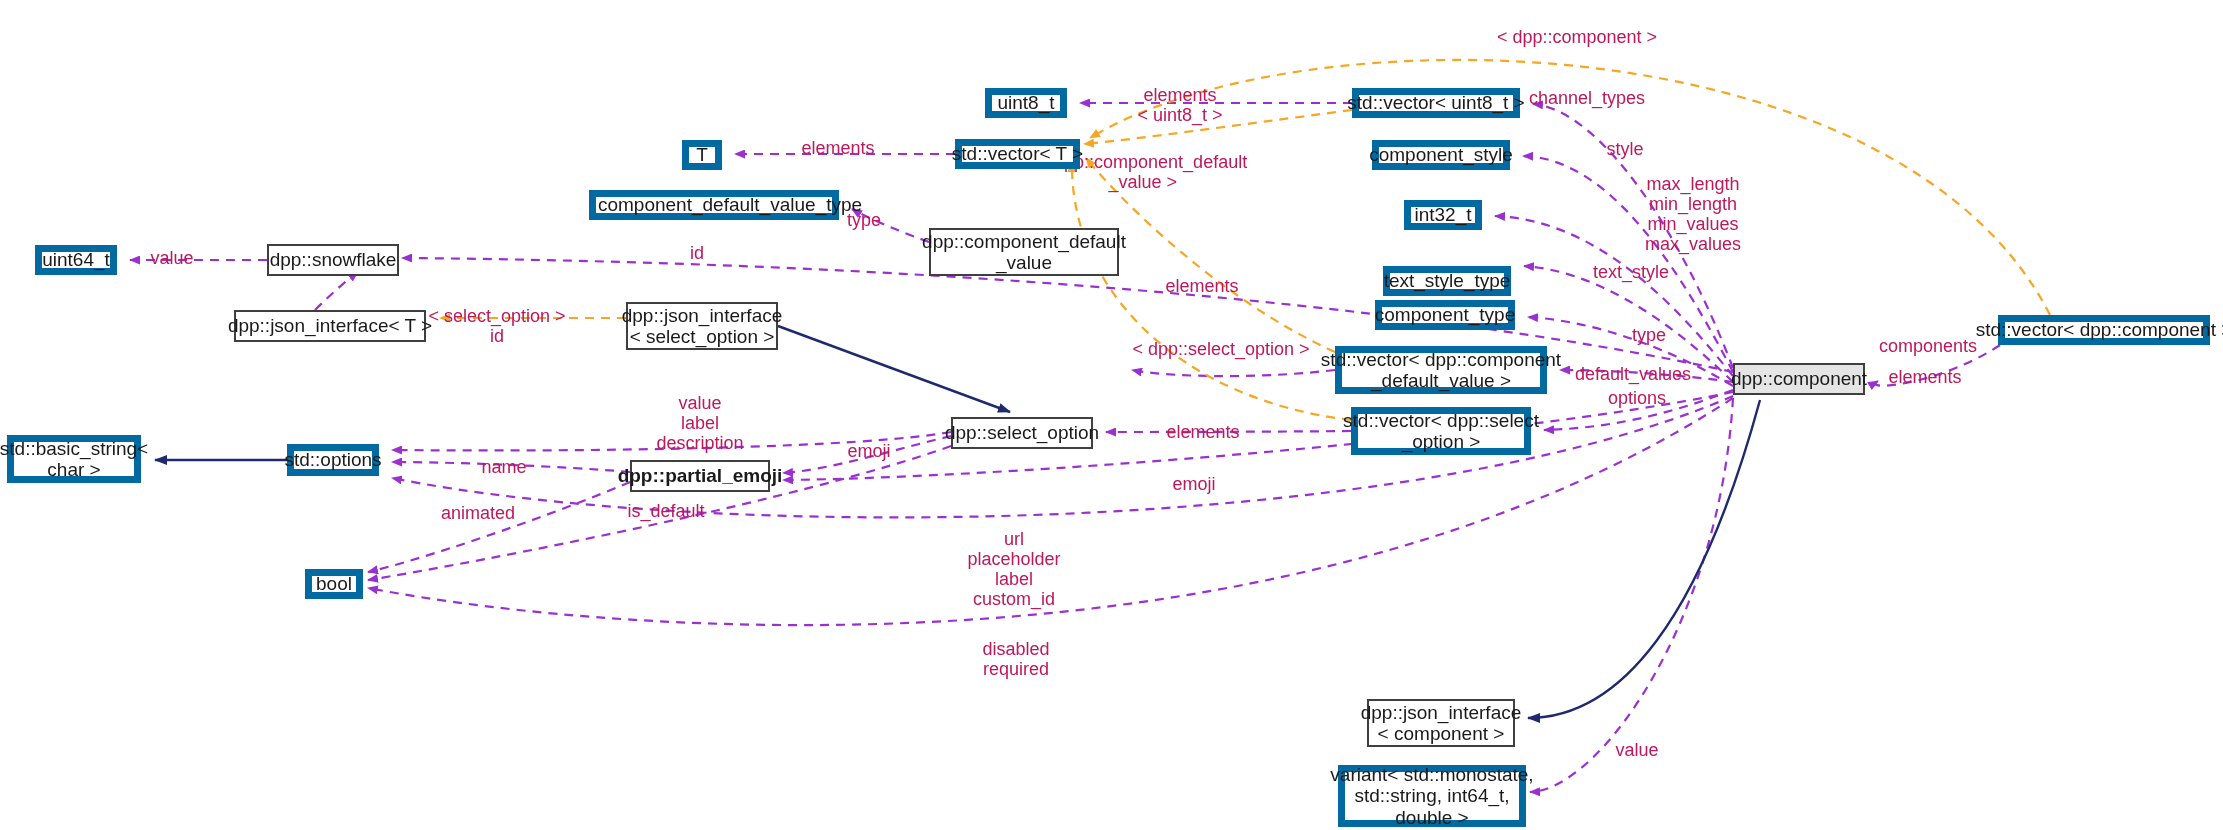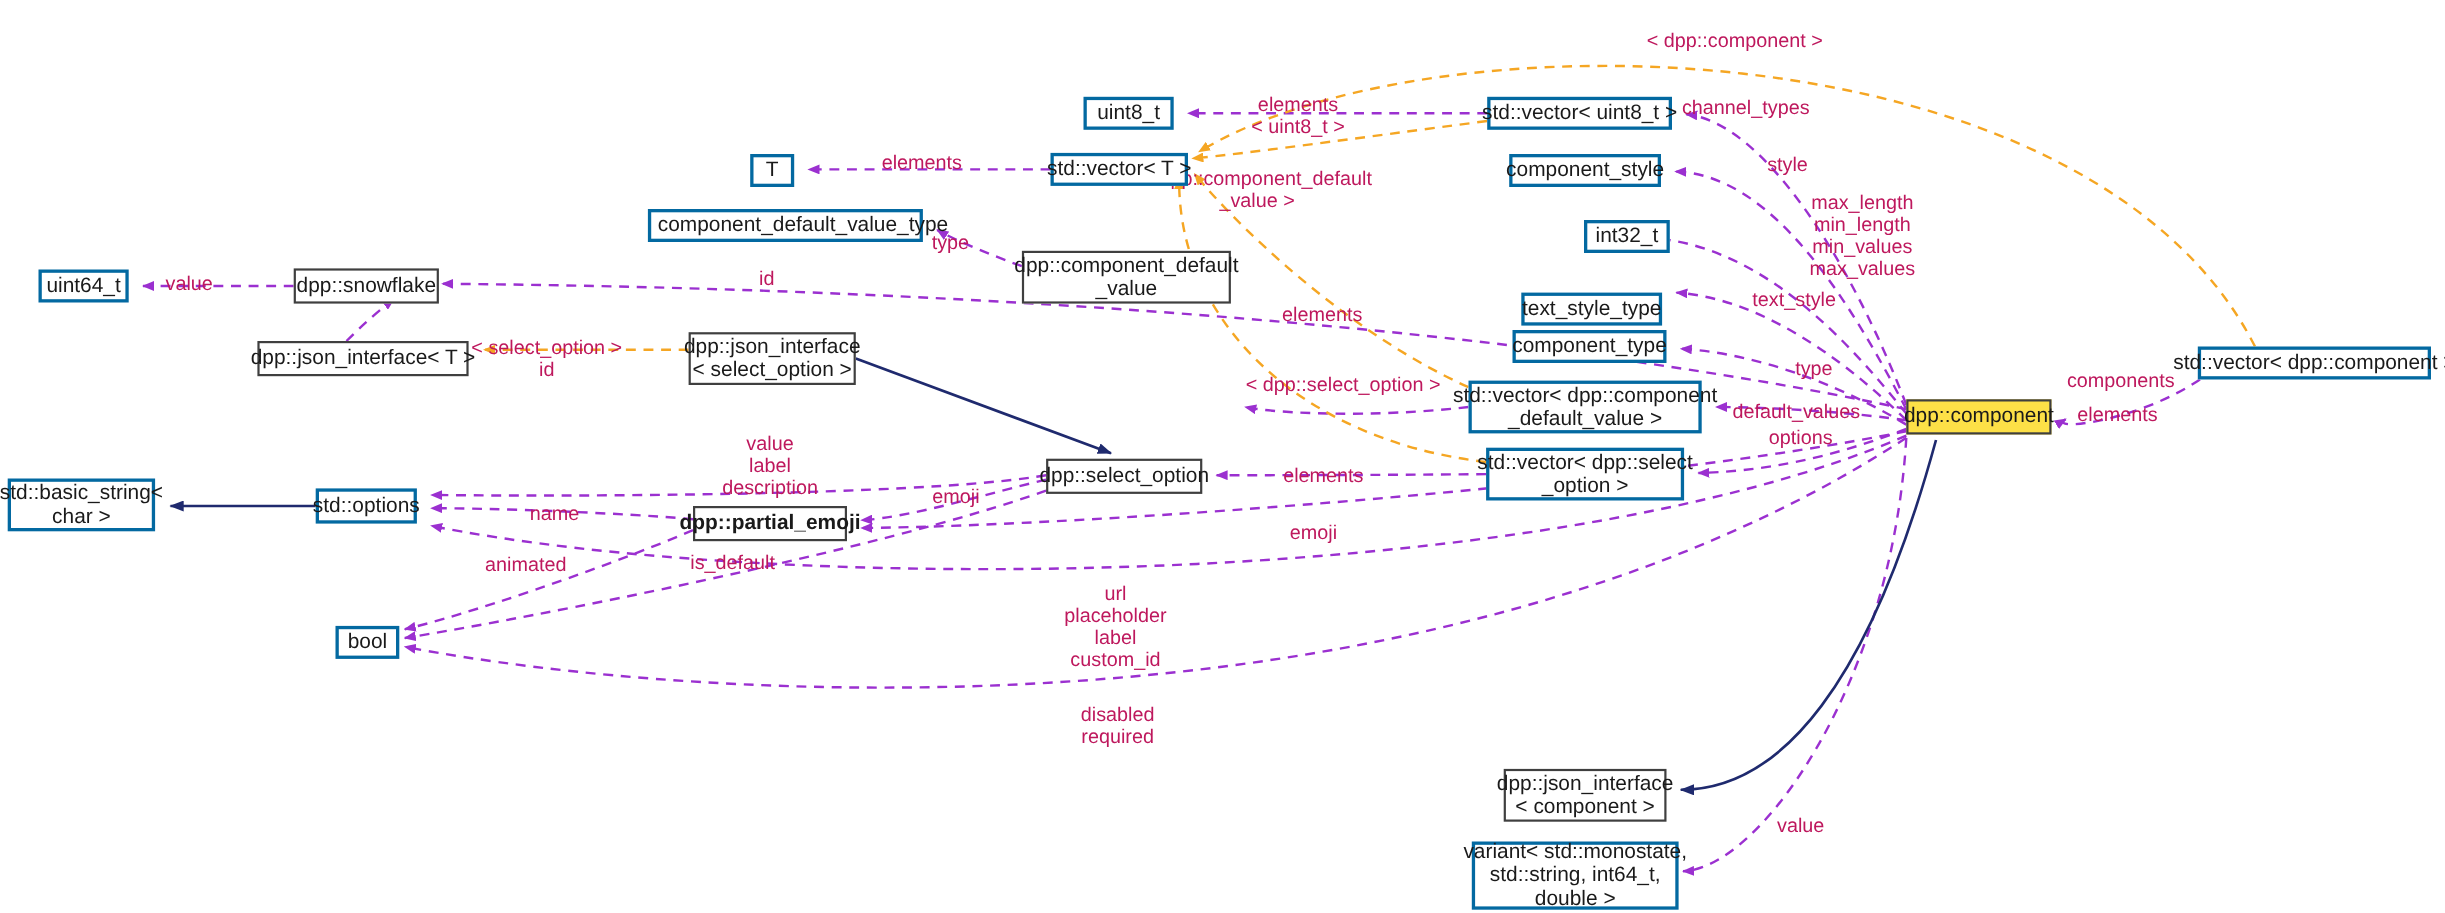--- a/index.html
+++ b/index.html
@@ -4,34 +4,34 @@
 <style>
   html,body{margin:0;padding:0;background:#ffffff;}
   body{font-family:"Liberation Sans","DejaVu Sans",sans-serif;}
   #canvas{position:relative;width:2223px;height:830px;overflow:hidden;background:#fff;}
   svg.edges{position:absolute;left:0;top:0;width:2223px;height:830px;pointer-events:none;}
 
   .node{
     position:absolute;
     box-sizing:border-box;
     background:#ffffff;
-    border:3px solid #0369a1;
+    border:7px solid #0369a1;
     color:#1a1a1a;
     font-size:19px;
     line-height:1.12;
     text-align:center;
     display:flex;
     align-items:center;
     justify-content:center;
     white-space:pre;
     padding:2px 8px;
     z-index:5;
   }
   .node.strong{border:2px solid #3f3f3f;}
-  .node.current{background:#fde047;border:2px solid #3f3f3f;}
+  .node.current{background:#e5e5e5;border:2px solid #3f3f3f;}
 
   .elabel{
     position:absolute;
     font-size:18px;
     line-height:1.12;
     color:#be185d;
     white-space:pre;
     text-align:center;
     z-index:4;
   }
@@ -96,21 +96,21 @@
       <path d="M1760,400 C1700,620 1620,718 1528,718"></path>
     </g>
   </svg>
 
   <div class="node plain" style="left:985px;top:88px;width:82px;height:30px;">uint8_t</div>
   <div class="node plain" style="left:1352px;top:88px;width:168px;height:30px;">std::vector&lt; uint8_t &gt;</div>
   <div class="node plain" style="left:682px;top:140px;width:40px;height:30px;">T</div>
   <div class="node plain" style="left:955px;top:139px;width:125px;height:30px;">std::vector&lt; T &gt;</div>
   <div class="node plain" style="left:1372px;top:140px;width:138px;height:30px;">component_style</div>
   <div class="node plain" style="left:589px;top:190px;width:250px;height:30px;padding-left:40px;">component_default_value_type</div>
-  <div class="node plain" style="left:1404px;top:200px;width:78px;height:30px;margin-left:36px;">int32_t</div>
+  <div class="node plain" style="left:1404px;top:200px;width:78px;height:30px;">int32_t</div>
   <div class="node plain" style="left:35px;top:245px;width:82px;height:30px;">uint64_t</div>
   <div class="node strong" style="left:267px;top:244px;width:132px;height:32px;">dpp::snowflake</div>
   <div class="node strong" style="left:929px;top:228px;width:190px;height:48px;">dpp::component_default
 _value</div>
   <div class="node plain" style="left:1383px;top:266px;width:128px;height:30px;">text_style_type</div>
   <div class="node strong" style="left:234px;top:310px;width:192px;height:32px;">dpp::json_interface&lt; T &gt;</div>
   <div class="node strong" style="left:626px;top:302px;width:152px;height:48px;">dpp::json_interface
 &lt; select_option &gt;</div>
   <div class="node plain" style="left:1375px;top:300px;width:140px;height:30px;">component_type</div>
   <div class="node plain" style="left:1335px;top:346px;width:212px;height:48px;">std::vector&lt; dpp::component

